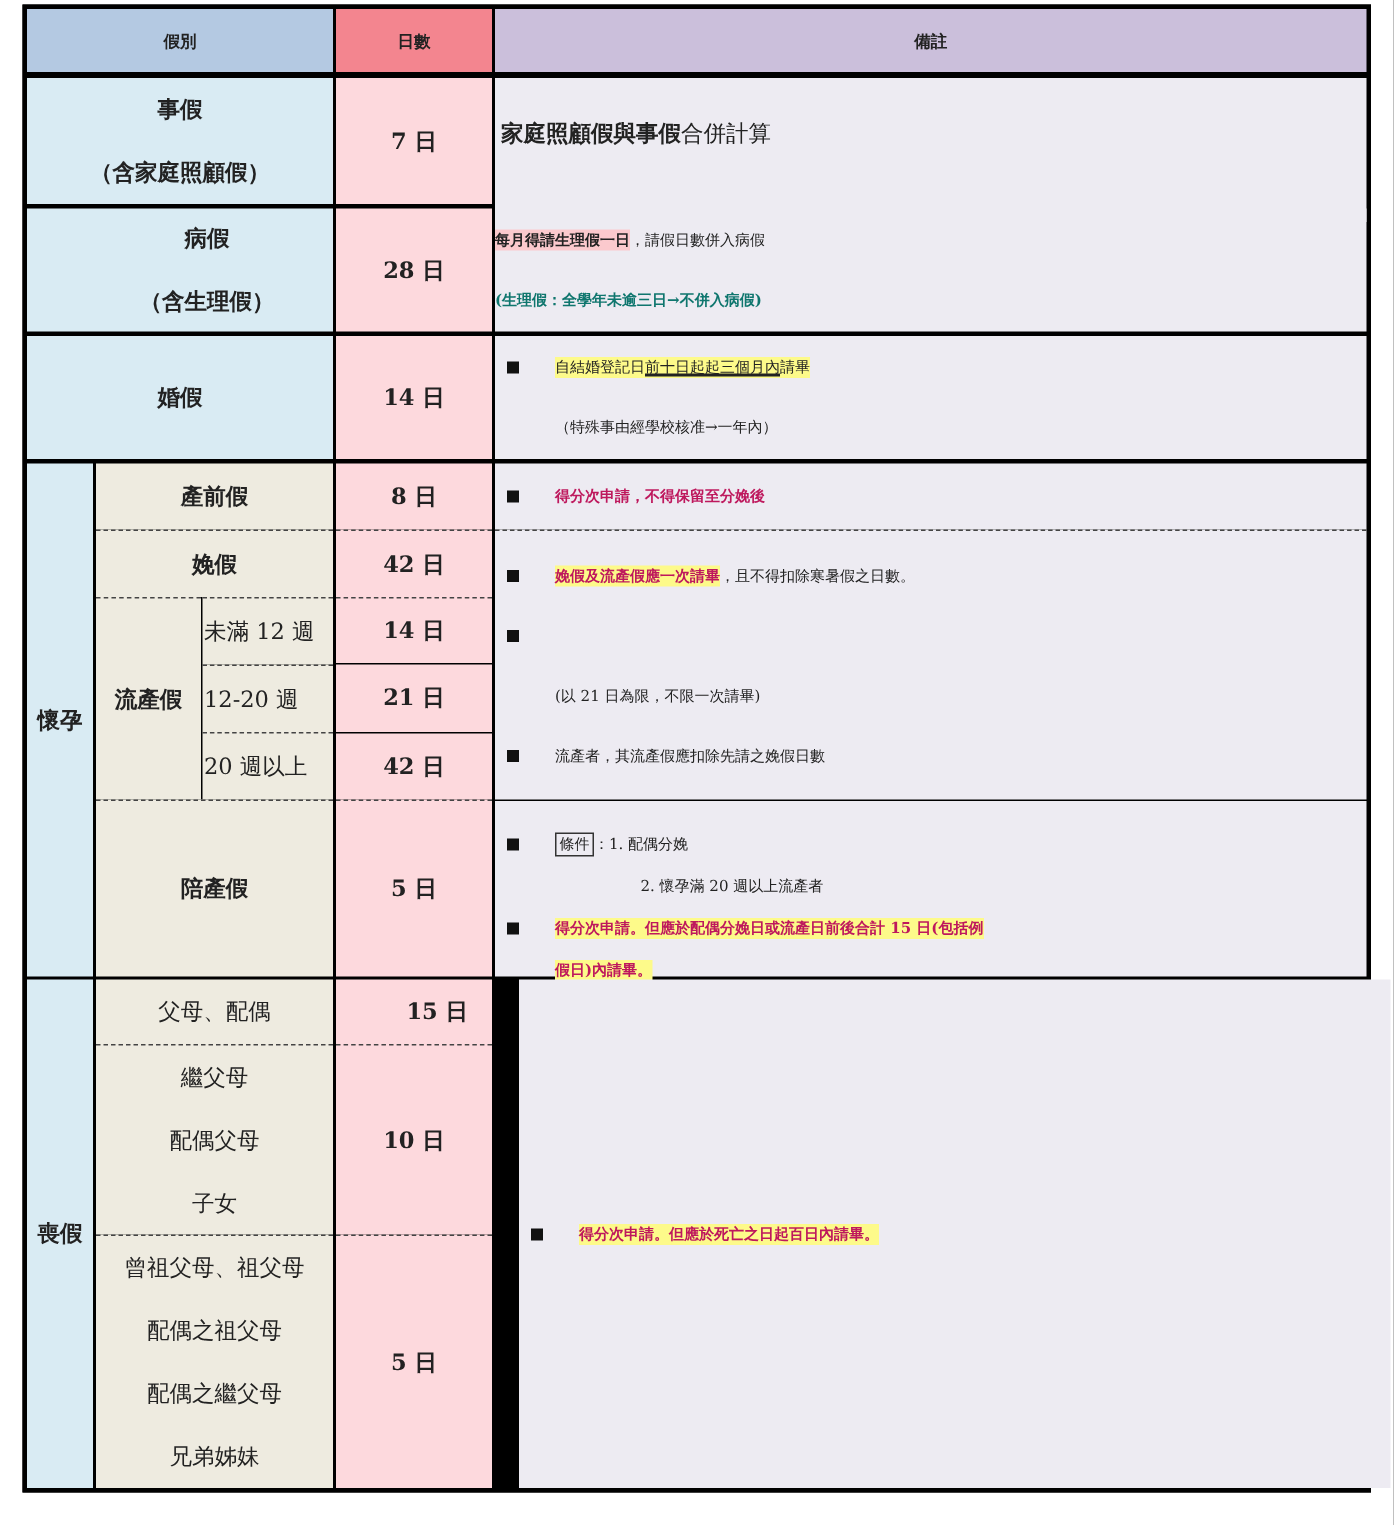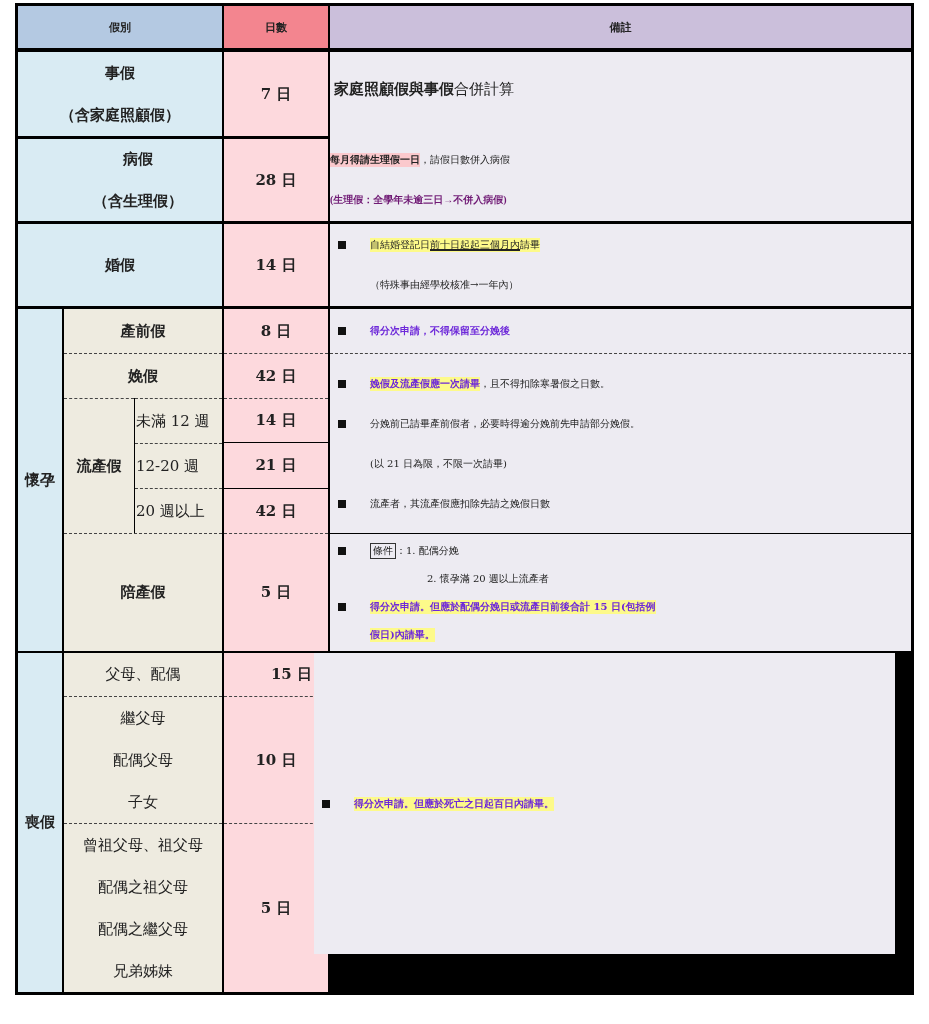--- a/index.html
+++ b/index.html
@@ -14,22 +14,22 @@
   .c-pink { background:#fdd9dd; }
   .c-note { background:#edebf2; justify-content:flex-start; text-align:left; }
   .c-beige { background:#eeebe0; }
   .bold { font-weight:bold; }
   .multi { flex-direction:column; line-height:42px; }
   .note-lines { display:flex; flex-direction:column; padding-left:4px; width:100%; }
   .line { display:flex; align-items:center; min-height:40px; font-size:10px; white-space:nowrap; }
   .bullet { display:inline-block; width:8px; height:8px; background:#111; margin:0 24px 0 4px; flex:none; }
   .hl-yellow { background:#fdfa8a; }
   .hl-pink { background:#fbc9cd; }
-  .red { color:#6d28d9; font-weight:bold; }
-  .green { color:#701a75; font-weight:bold;font-family:Liberation Serif, serif; }
+  .red { color:#be185d; font-weight:bold; }
+  .green { color:#0f766e; font-weight:bold; }
   .ul { text-decoration:underline; text-decoration-thickness:2px; }
   .boxed { border:1px solid #333; padding:0 2px; }
   .dashed-top { border-top:1px dashed #444; }
 </style>
 </head>
 <body>
 
 <div class="tbl">
 
   <div class="cell hdr" style="left:0;top:0;width:204px;height:42px;background:#b4c9e2;">假別</div>
@@ -99,35 +99,34 @@
 
   <div class="cell c-note dashed-top" style="left:312px;top:347px;width:581px;height:180px;">
     <div class="note-lines">
       <div class="line">
           <span class="bullet"></span>
           <span class="red hl-yellow">娩假及流產假應一次請畢</span>
           <span>，且不得扣除寒暑假之日數。</span>
         </div>
       <div class="line">
           <span class="bullet"></span>
-          <span>分娩前已請畢產前假者，必要時得逾分娩前先申請部分娩假。</span>
         </div>
       <div class="line" style="padding-left:36px;">(以 21 日為限，不限一次請畢)</div>
       <div class="line">
           <span class="bullet"></span>
           <span>流產者，其流產假應扣除先請之娩假日數</span>
         </div>
     </div>
   </div>
 
   <div class="cell c-beige bold dashed-top" style="left:46px;top:527px;width:158px;height:118px;">陪產假</div>
   <div class="cell c-pink bold dashed-top" style="left:206px;top:527px;width:104px;height:118px;">5 日</div>
   <div class="cell c-note" style="left:312px;top:528px;width:581px;height:117px;align-items:flex-start;">
     <div class="note-lines" style="padding-top:3px;">
-      <div class="line" style="min-height:28px;">
+      <div class="line" style="min-height:28px;margin-top:12px;">
           <span class="bullet"></span>
           <span class="boxed">條件</span>
           <span>：1. 配偶分娩</span>
         </div>
       <div class="line" style="min-height:28px;padding-left:93px;">2. 懷孕滿 20 週以上流產者</div>
       <div class="line" style="min-height:28px;">
           <span class="bullet"></span>
           <span class="red hl-yellow">得分次申請。但應於配偶分娩日或流產日前後合計 15 日(包括例</span>
         </div>
       <div class="line" style="min-height:28px;padding-left:36px;">
@@ -151,21 +150,21 @@
   <div class="cell c-pink bold dashed-top" style="left:206px;top:690px;width:104px;height:127px;">10 日</div>
 
   <div class="cell c-beige multi dashed-top" style="left:46px;top:817px;width:158px;height:169px;">
     <span>曾祖父母、祖父母</span>
     <span>配偶之祖父母</span>
     <span>配偶之繼父母</span>
     <span>兄弟姊妹</span>
   </div>
   <div class="cell c-pink bold dashed-top" style="left:206px;top:817px;width:104px;height:169px;">5 日</div>
 
-  <div class="cell c-note" style="left:296px;top:647px;width:581px;height:301px;">
+  <div class="cell c-note" style="left:328px;top:647px;width:581px;height:339px;">
     <div class="note-lines">
         <div class="line">
           <span class="bullet"></span>
           <span class="red hl-yellow">得分次申請。但應於死亡之日起百日內請畢。</span>
         </div>
       </div>
   </div>
 
 </div>
 

